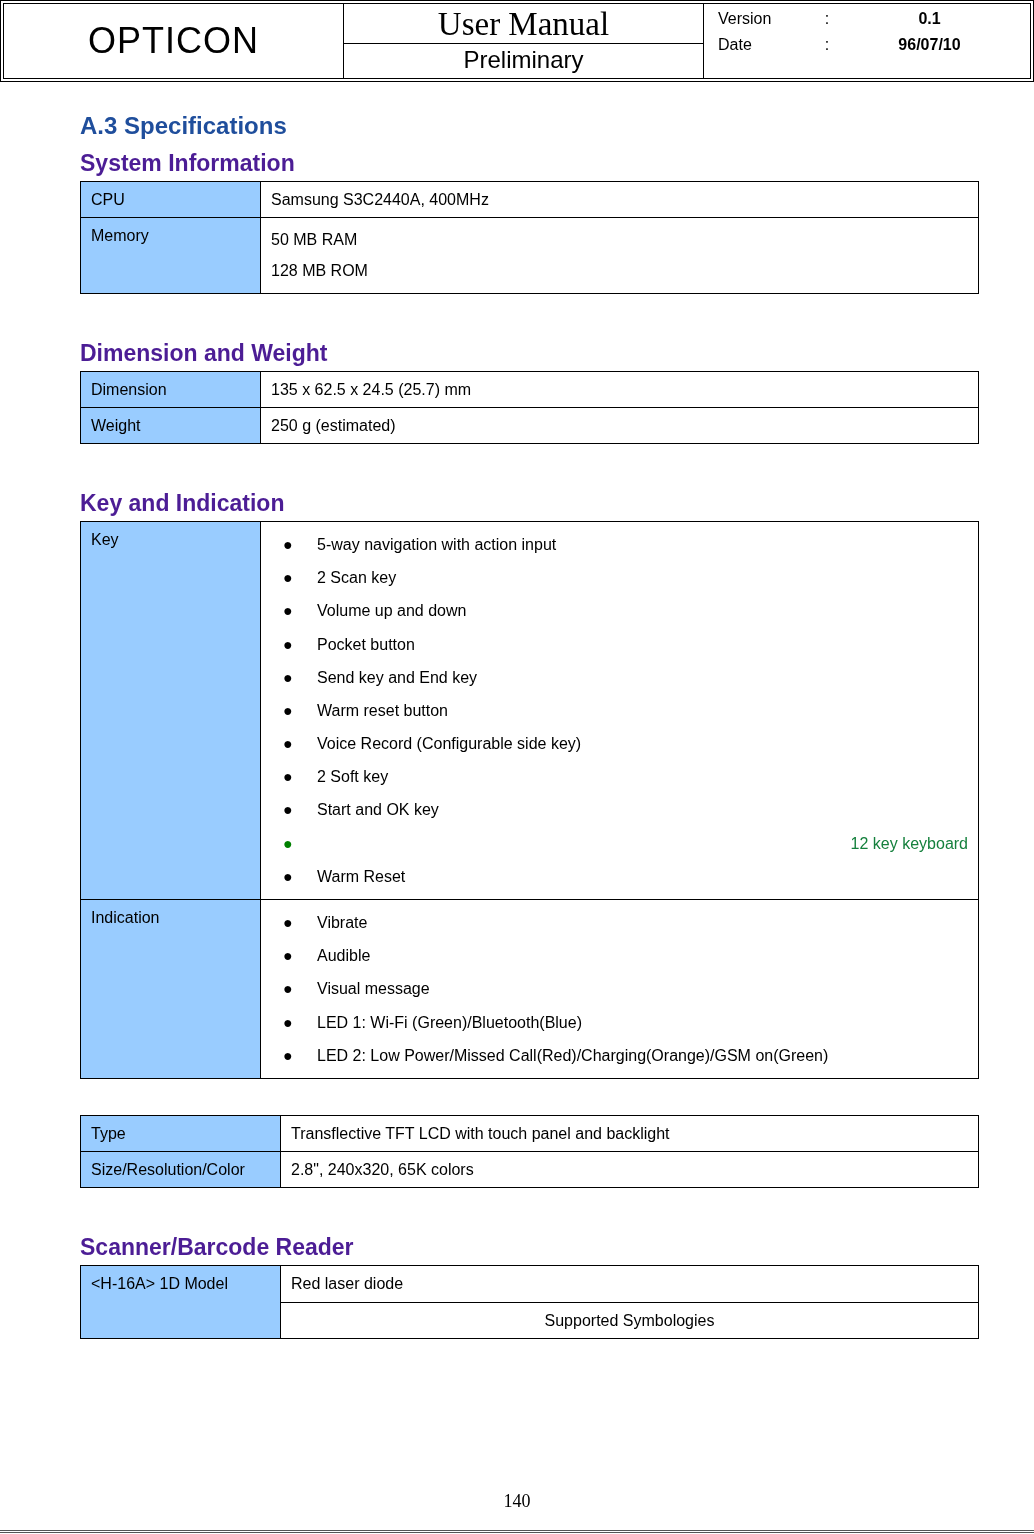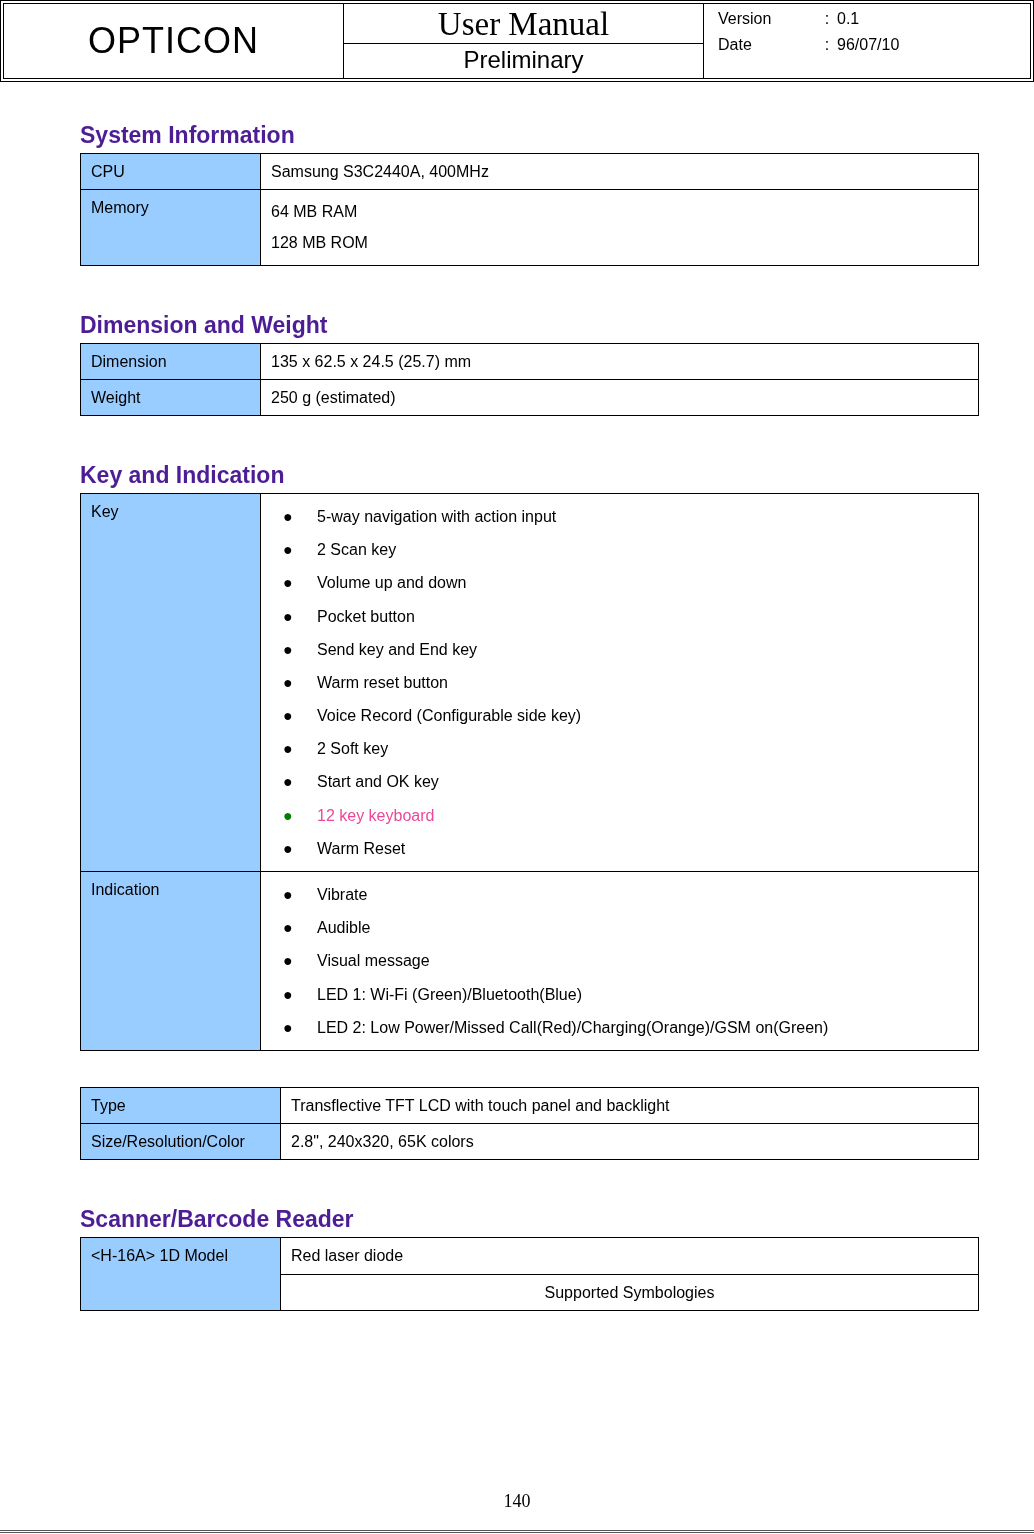--- a/index.html
+++ b/index.html
@@ -55,21 +55,21 @@
   }
   .header-right {
     flex: 1;
     font-family: Arial, sans-serif;
     font-size: 16px;
     padding: 2px 8px;
   }
   .hr-line { display:flex; padding:4px 0;}
   .hr-label { width:105px; padding-left:6px;}
   .hr-colon { width:20px; text-align:center;}
-  .hr-val { flex:1; }
+  .hr-val { flex:1; text-align:center;font-weight:bold;}
   .content {
     padding: 30px 55px 0 80px;
   }
   .h-main {
     color: #1F4E9C;
     font-family: Verdana, Arial, sans-serif;
     font-size: 24px;
     font-weight: bold;
     margin: 0 0 6px 0;
   }
@@ -105,21 +105,21 @@
     padding: 5px 0 5px 46px;
     position: relative;
   }
   ul.bullets li::before {
     content: "●";
     position: absolute;
     left: 12px;
     top: 5px;
     font-size: 16px;
   }
-  ul.bullets li.green { color: #ec4899; }
+  ul.bullets li.green { color: #15803d; text-align: right; }
   ul.bullets li.green::before { color: #008000; }
   .sect-gap { height: 36px; }
   .pagenum {
     position: absolute;
     bottom: 22px;
     left: 0;
     width: 100%;
     text-align: center;
     font-family: "Times New Roman", serif;
     font-size: 18px;
@@ -152,32 +152,33 @@
         <div class="hr-line">
           <div class="hr-label">Date</div>
           <div class="hr-colon">:</div>
           <div class="hr-val">96/07/10</div>
         </div>
       </div>
     </div>
   </div>
 
   <div class="content">
+    <div class="h-main">A.3 Specifications</div>
 
     <div class="h-sub">System Information</div>
     <table class="spec">
       <tbody>
           <tr>
         <td class="label">CPU</td>
         <td>Samsung S3C2440A, 400MHz</td>
       </tr>
       <tr>
         <td class="label">Memory</td>
         <td class="memory-cell">
-          <span>64 MB RAM</span>
+          <span>50 MB RAM</span>
           <span>128 MB ROM</span>
         </td>
       </tr>
     </tbody>
       </table>
 
     <div class="sect-gap"></div>
     <div class="h-sub">Dimension and Weight</div>
     <table class="spec">
       <tbody>

